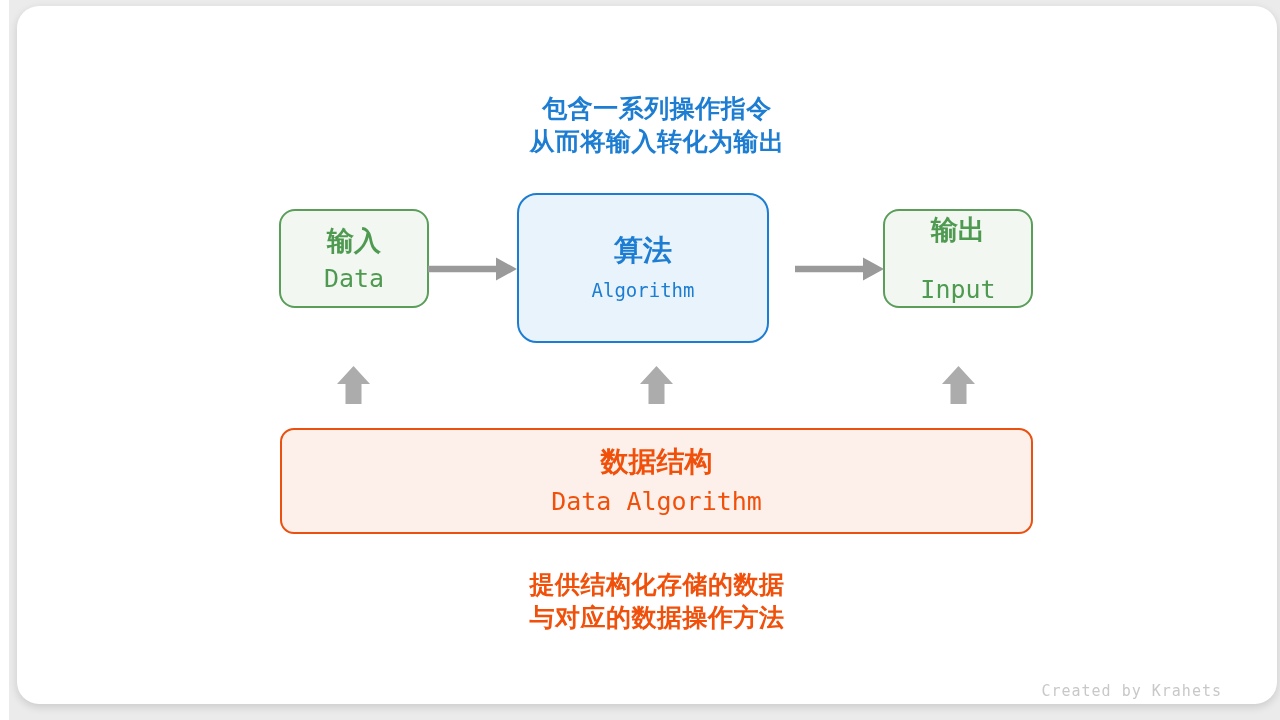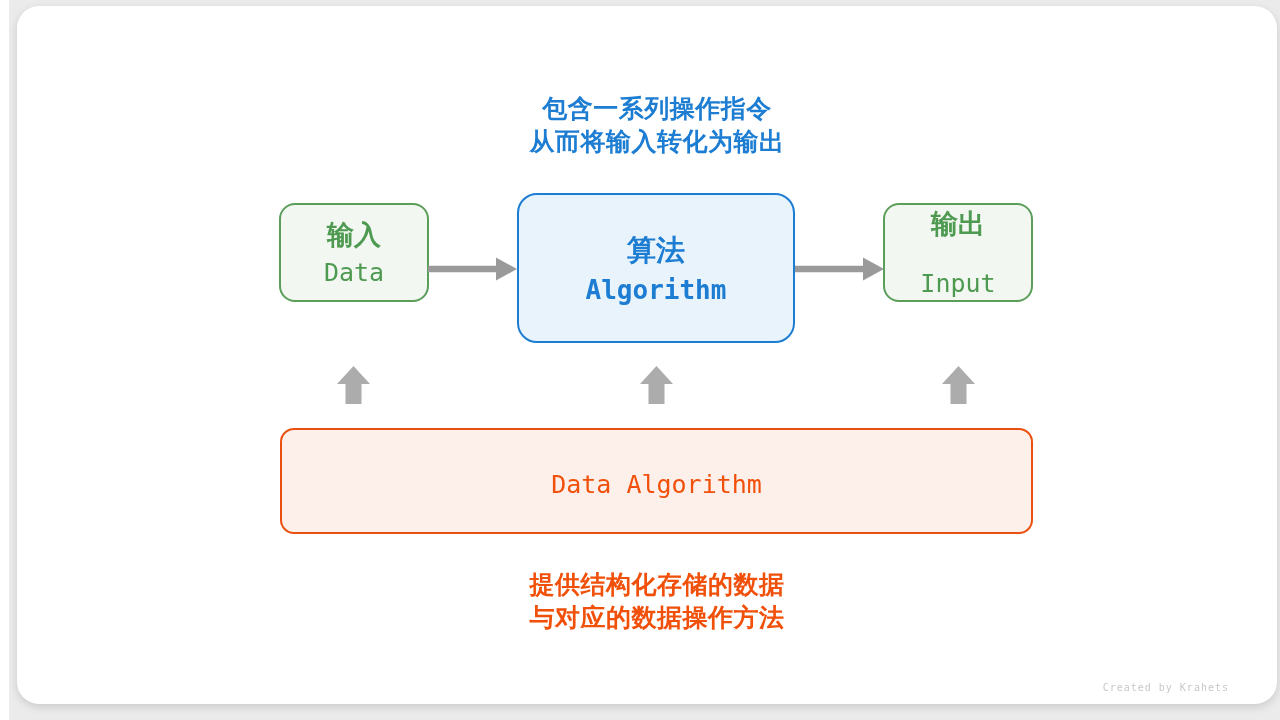--- a/index.html
+++ b/index.html
@@ -47,51 +47,51 @@
     font-weight: 700;
     font-size: 27px;
     line-height: 34px;
   }
   .node-subtitle {
     font-family: "DejaVu Sans Mono", monospace;
     font-size: 25px;
     line-height: 30px;
     margin-top: 6px;
   }
-  .node.small { width: 150px; height: 99px; border-radius: 16px; top: 197px; }
+  .node.small { width: 150px; height: 99px; border-radius: 16px; top: 203px; }
   .node.input  { left: 262px; }
   .node.output { left: 866px; }
   .node.algorithm {
     left: 500px; top: 187px;
-    width: 278px; height: 150px;
+    width: 252px; height: 150px;
     border-radius: 20px;
   }
   .node.algorithm .node-title { font-size: 29px; line-height: 36px; }
-  .node.algorithm .node-subtitle { font-size: 26px; margin-top: 7px; font-weight: bold; }
+  .node.algorithm .node-subtitle { font-size: 19px; margin-top: 7px; }
   .node.ds {
     left: 263px; top: 422px;
     width: 753px; height: 106px;
     border-radius: 14px;
   }
   .node.ds .node-title { font-size: 28px; }
   .node.ds .node-subtitle { font-size: 25px; margin-top: 8px; }
   
   .arrow-right { position: absolute; top: 250px; }
   .arrow-right.a1 { left: 411px; }
   .arrow-right.a2 { left: 778px; }
   .arrow-up { position: absolute; top: 360px; }
   .arrow-up.u1 { left: 320px; }
   .arrow-up.u2 { left: 623px; }
   .arrow-up.u3 { left: 925px; }
   
   .credit {
     position: absolute;
-    right: 48px; top: 676px;
+    right: 55px; top: 676px;
     font-family: "DejaVu Sans Mono", monospace;
-    font-size: 10px;
+    font-size: 15px;
     letter-spacing: 1px;
   }
 </style>
 </head>
 <body>
 
 <div class="stage" style="background: rgb(235, 235, 235); margin-left: 9px;">
   <div class="card" style="background: rgb(255, 255, 255);">
 
     <div class="caption top" style="color: rgb(28, 125, 210);">
@@ -128,20 +128,21 @@
       <polygon points="16.5,0 33,18 24.5,18 24.5,38 8.5,38 8.5,18 0,18" fill="#acacac"></polygon>
     </svg>
     <svg class="arrow-up u2" width="33" height="38" viewBox="0 0 33 38">
       <polygon points="16.5,0 33,18 24.5,18 24.5,38 8.5,38 8.5,18 0,18" fill="#acacac"></polygon>
     </svg>
     <svg class="arrow-up u3" width="33" height="38" viewBox="0 0 33 38">
       <polygon points="16.5,0 33,18 24.5,18 24.5,38 8.5,38 8.5,18 0,18" fill="#acacac"></polygon>
     </svg>
 
     <div class="node ds" style="border-color: rgb(234, 80, 15); background: rgb(253, 240, 234); color: rgb(241, 80, 10);">
+      <div class="node-title">数据结构</div>
       <div class="node-subtitle">Data Algorithm</div>
     </div>
 
     <div class="caption bottom" style="color: rgb(241, 80, 10);">
       <div>提供结构化存储的数据</div>
       <div>与对应的数据操作方法</div>
     </div>
 
     <div class="credit" style="color: rgb(200, 200, 200);">Created by Krahets</div>
   </div>

